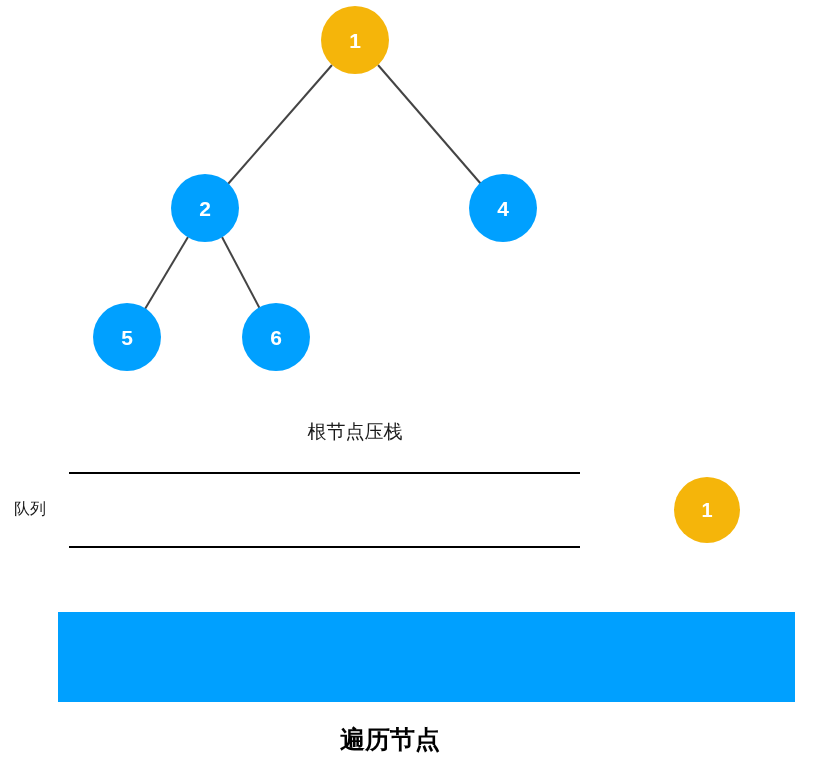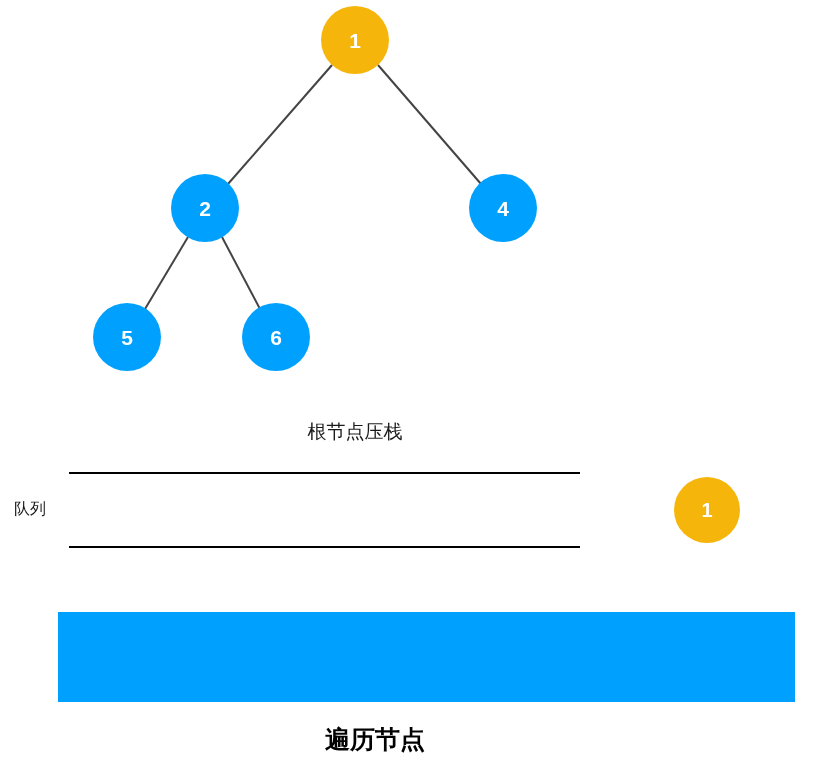--- a/index.html
+++ b/index.html
@@ -130,15 +130,15 @@
 
     <div class="queue-rail" id="queue-rail-top" style="left: 69px; top: 472px; width: 511px; background: rgb(0, 0, 0);"></div>
     <div class="queue-rail" id="queue-rail-bottom" style="left: 69px; top: 546px; width: 511px; background: rgb(0, 0, 0);"></div>
 
     <div class="queue-item" id="queue-item-q1" style="left: 674px; top: 477px; width: 66px; height: 66px; background: rgb(245, 181, 10);">
       <span class="node-label">1</span>
     </div>
   </div>
 
   <div class="visit-bar" id="visit-bar" style="left: 58px; top: 612px; width: 737px; height: 90px; background: rgb(0, 160, 255);"></div>
-  <div class="visit-caption" id="visit-caption" style="left: 0px; top: 723px; width: 750px;">遍历节点</div>
+  <div class="visit-caption" id="visit-caption" style="left: 0px; top: 723px; width: 750px; padding-left: 15px;">遍历节点</div>
 
 </div>
 
 </body></html>

